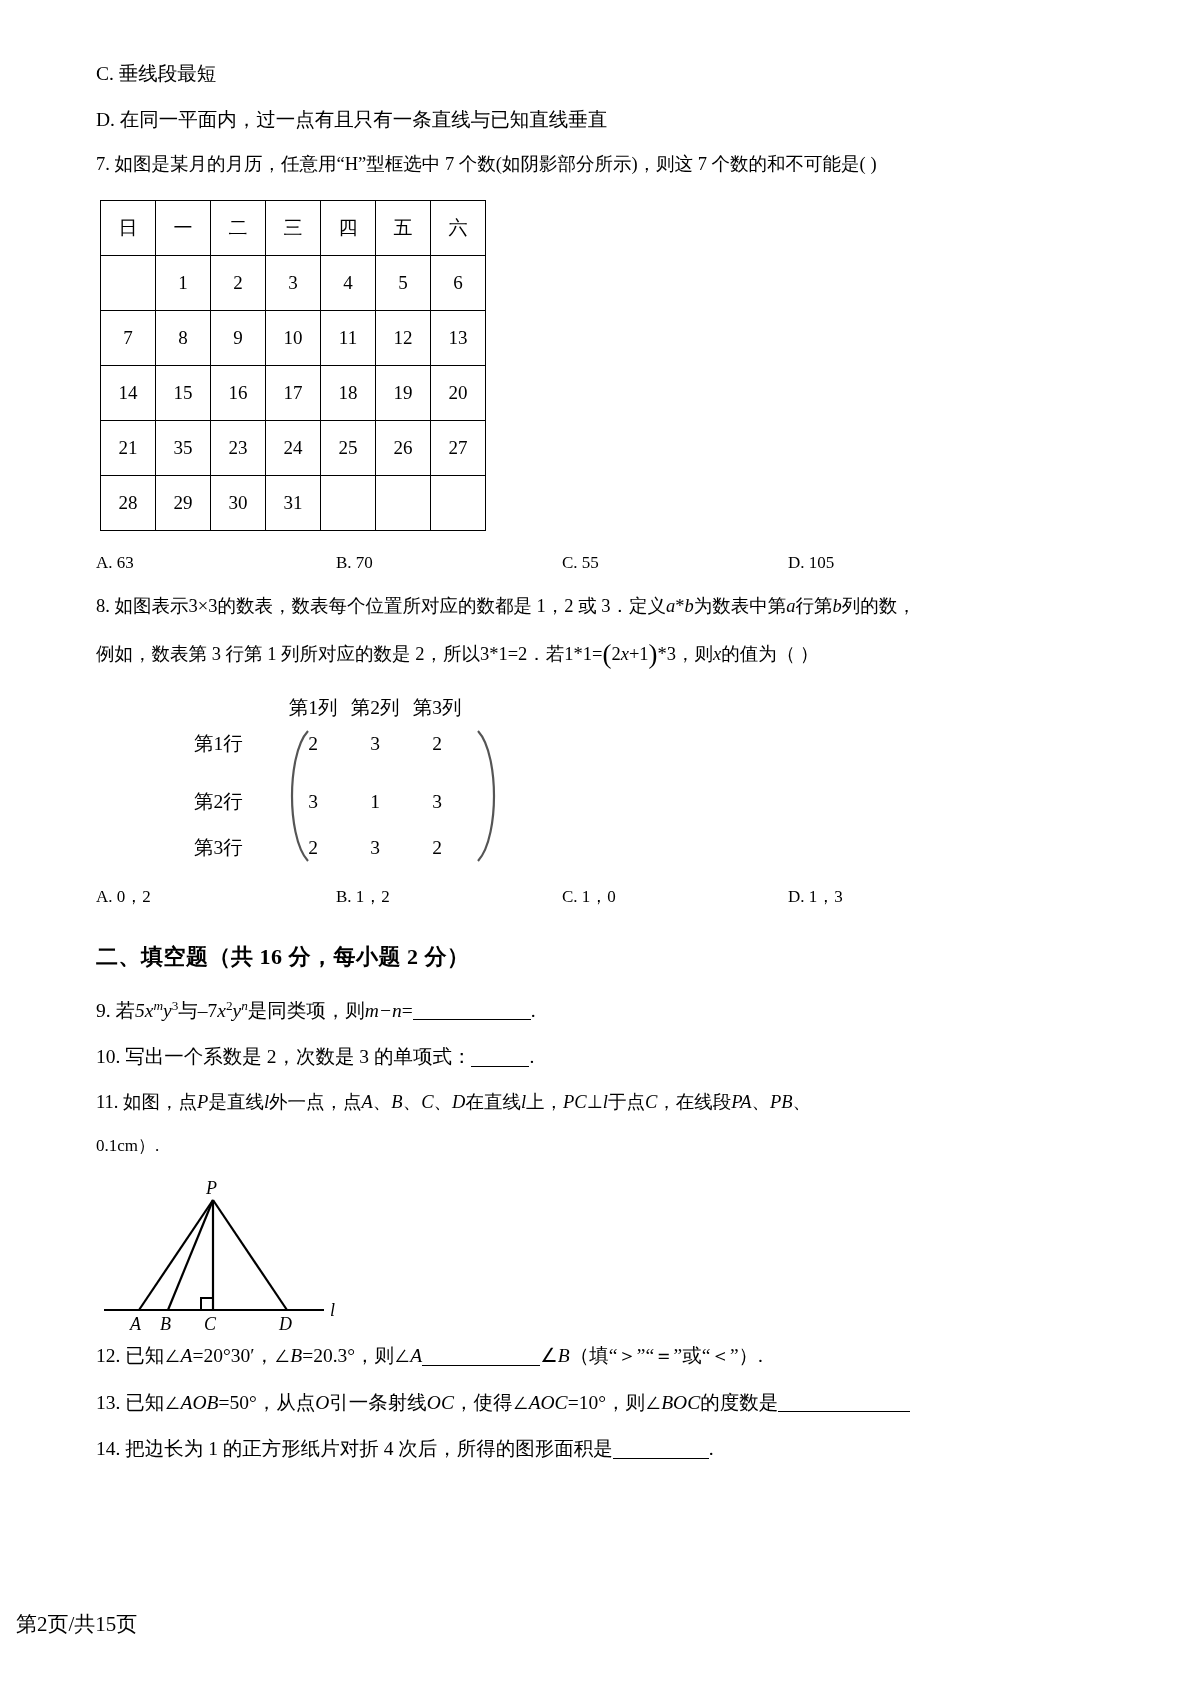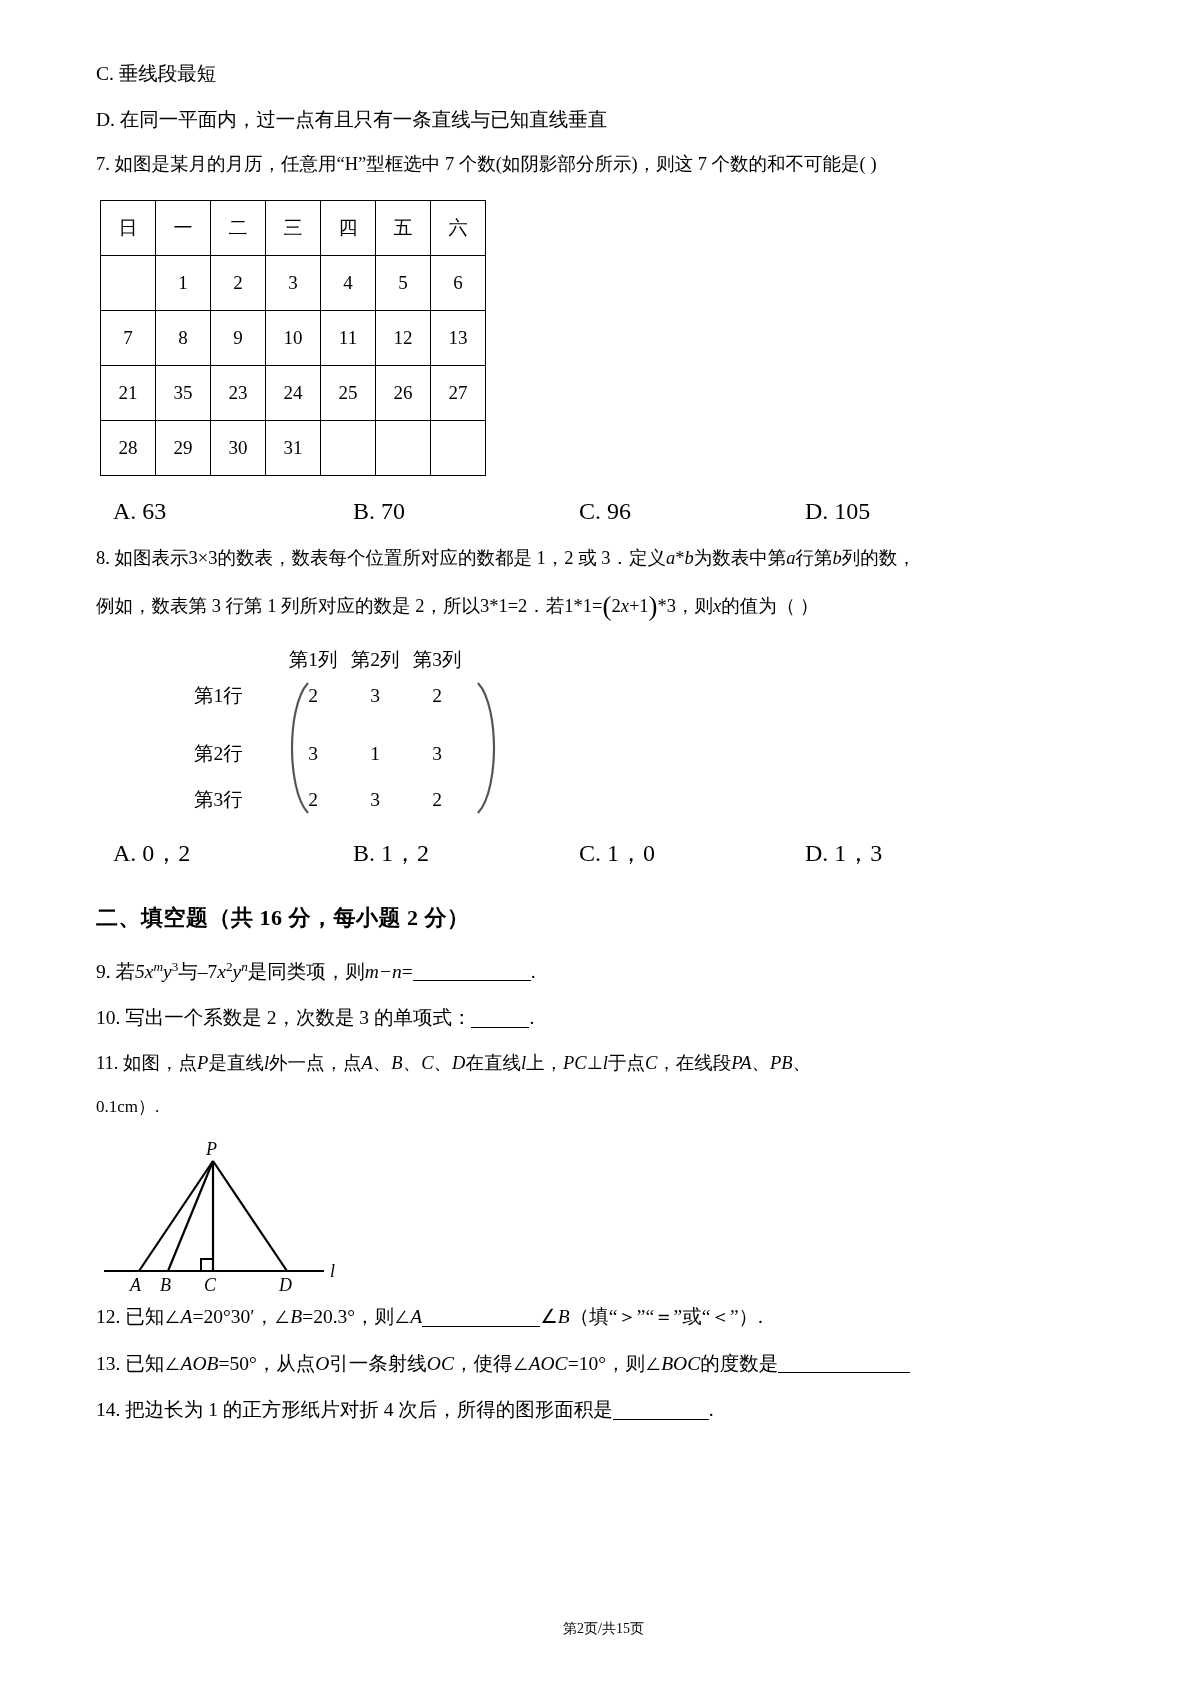--- a/index.html
+++ b/index.html
@@ -12,21 +12,21 @@
     overflow:hidden;
   }
   .page { position:relative; width:1191px; height:1684px; padding:18px; box-sizing:border-box;border-radius:13px; }
   .content { position:absolute; left:96px; top:64px; width:900px; }
 
   .line { font-size:19.5px; line-height:1.0; margin:0 0 26px 0; white-space:nowrap; }
   .mi { font-style:italic; font-family:"Liberation Serif", serif; }
   .up { font-style:normal; }
   sup { font-size:0.68em; vertical-align:super; line-height:0; }
 
-  .opts { display:flex; font-size:24px; margin:0 0 24px 17px; }
+  .opts { display:flex; font-size:17px; margin:0 0 24px 0; }
   .opts > span { display:block; }
   .op1 { width:240px; }
   .op2 { width:226px; }
   .op3 { width:226px; }
 
   .sec-head { font-size:22px; font-weight:bold; margin:34px 0 28px 0; letter-spacing:0.5px; }
 
   
   .cal-wrap { margin:16px 0 10px 4px; }
   table.cal { border-collapse:collapse; }
@@ -48,21 +48,21 @@
   .mrow .cell { display:inline-block; width:62px; text-align:center; }
   .r1 { top:36px; } .r2 { top:94px; } .r3 { top:140px; }
   .brk { position:absolute; top:34px; }
   .brkL { left:190px; } .brkR { left:378px; }
 
   
   .geo { position:relative; margin:18px 0 4px 0; height:155px; width:260px; }
 
   .footer {
     position:absolute; left:16px; right:0; bottom:46px;
-    text-align:center; font-size:14px;
+    text-align:left; font-size:21px;
   }
   .uline { display:inline-block; border-bottom:1.3px solid #000; height:1em; vertical-align:-0.18em; }
   .u-long { width:118px; }
   .u-med  { width:96px; }
   .u-short{ width:58px; }
   .u-xl   { width:132px; }
 </style>
 </head>
 <body>
 
@@ -98,20 +98,29 @@
       <tr>
         <td>7</td>
         <td>8</td>
         <td>9</td>
         <td>10</td>
         <td>11</td>
         <td>12</td>
         <td>13</td>
       </tr>
       <tr>
+        <td>14</td>
+        <td>15</td>
+        <td>16</td>
+        <td>17</td>
+        <td>18</td>
+        <td>19</td>
+        <td>20</td>
+      </tr>
+      <tr>
         <td>21</td>
         <td>35</td>
         <td>23</td>
         <td>24</td>
         <td>25</td>
         <td>26</td>
         <td>27</td>
       </tr>
       <tr>
         <td>28</td>
@@ -122,21 +131,21 @@
         <td></td>
         <td></td>
       </tr>
     </tbody>
         </table>
   </div>
 
   <div class="opts" style="margin-top:22px;">
     <span class="op1">A. 63</span>
     <span class="op2">B. 70</span>
-    <span class="op3">C. 96</span>
+    <span class="op3">C. 55</span>
     <span>D. 105</span>
   </div>
 
   <div class="line" style="font-size:18.5px;">
     <span>8. 如图表示</span><span>3×3</span><span>的数表，数表每个位置所对应的数都是 1，2 或 3．定义</span><span class="mi">a</span><span>*</span><span class="mi">b</span><span>为数表中第</span><span class="mi">a</span><span>行第</span><span class="mi">b</span><span>列的数，</span>
   </div>
   <div class="line" style="font-size:18.5px;">
     <span>例如，数表第 3 行第 1 列所对应的数是 2，所以</span><span>3*1=2</span><span>．若</span><span>1*1=</span><span style="font-size:1.45em;vertical-align:-0.10em;">(</span><span>2<span class="mi">x</span>+1</span><span style="font-size:1.45em;vertical-align:-0.10em;">)</span><span>*3</span><span>，则</span><span class="mi">x</span><span>的值为（  ）</span>
   </div>
 

